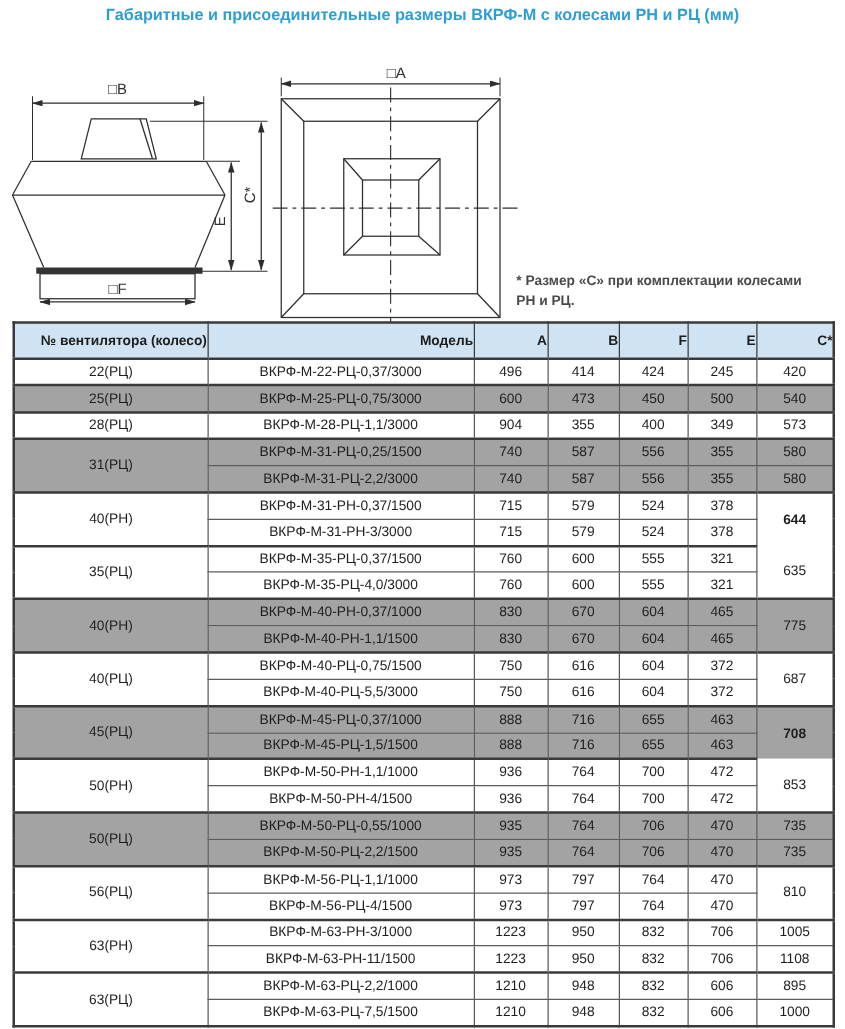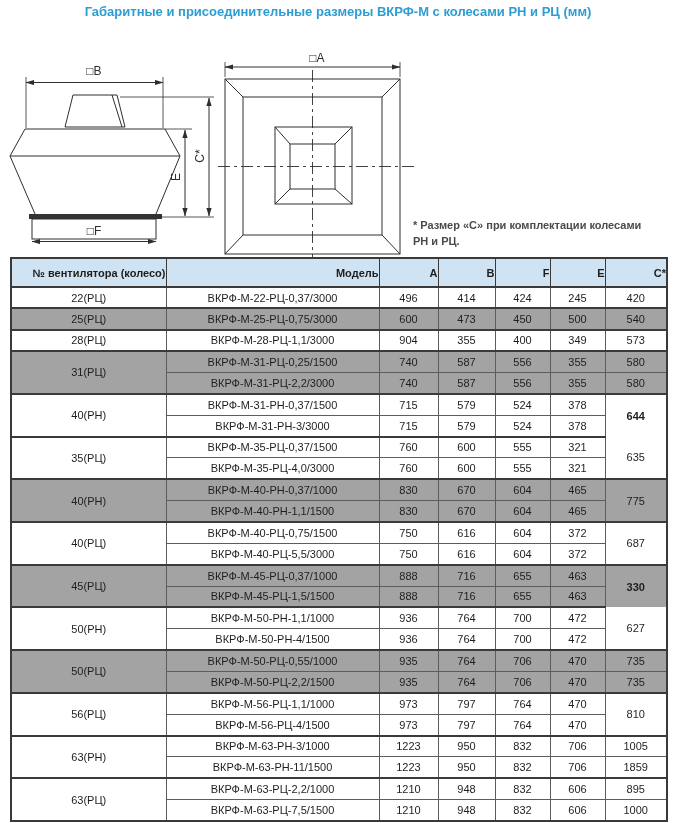--- a/index.html
+++ b/index.html
@@ -254,37 +254,37 @@
         <td>604</td>
         <td>372</td>
       </tr>
       <tr class="gstart">
         <td class="shade" rowspan="2">45(РЦ)</td>
         <td class="shade">ВКРФ-М-45-РЦ-0,37/1000</td>
         <td class="shade">888</td>
         <td class="shade">716</td>
         <td class="shade">655</td>
         <td class="shade">463</td>
-        <td class="shade nobot" rowspan="2">330</td>
+        <td class="shade nobot" rowspan="2">708</td>
       </tr>
       <tr>
         <td class="shade">ВКРФ-М-45-РЦ-1,5/1500</td>
         <td class="shade">888</td>
         <td class="shade">716</td>
         <td class="shade">655</td>
         <td class="shade">463</td>
       </tr>
       <tr class="gstart">
         <td rowspan="2">50(РН)</td>
         <td>ВКРФ-М-50-РН-1,1/1000</td>
         <td>936</td>
         <td>764</td>
         <td>700</td>
         <td>472</td>
-        <td class="notop" rowspan="2">627</td>
+        <td class="notop" rowspan="2">853</td>
       </tr>
       <tr>
         <td>ВКРФ-М-50-РН-4/1500</td>
         <td>936</td>
         <td>764</td>
         <td>700</td>
         <td>472</td>
       </tr>
       <tr class="gstart">
         <td class="shade" rowspan="2">50(РЦ)</td>
@@ -327,21 +327,21 @@
         <td>832</td>
         <td>706</td>
         <td>1005</td>
       </tr>
       <tr>
         <td>ВКРФ-М-63-РН-11/1500</td>
         <td>1223</td>
         <td>950</td>
         <td>832</td>
         <td>706</td>
-        <td>1859</td>
+        <td>1108</td>
       </tr>
       <tr class="gstart">
         <td rowspan="2">63(РЦ)</td>
         <td>ВКРФ-М-63-РЦ-2,2/1000</td>
         <td>1210</td>
         <td>948</td>
         <td>832</td>
         <td>606</td>
         <td>895</td>
       </tr>

